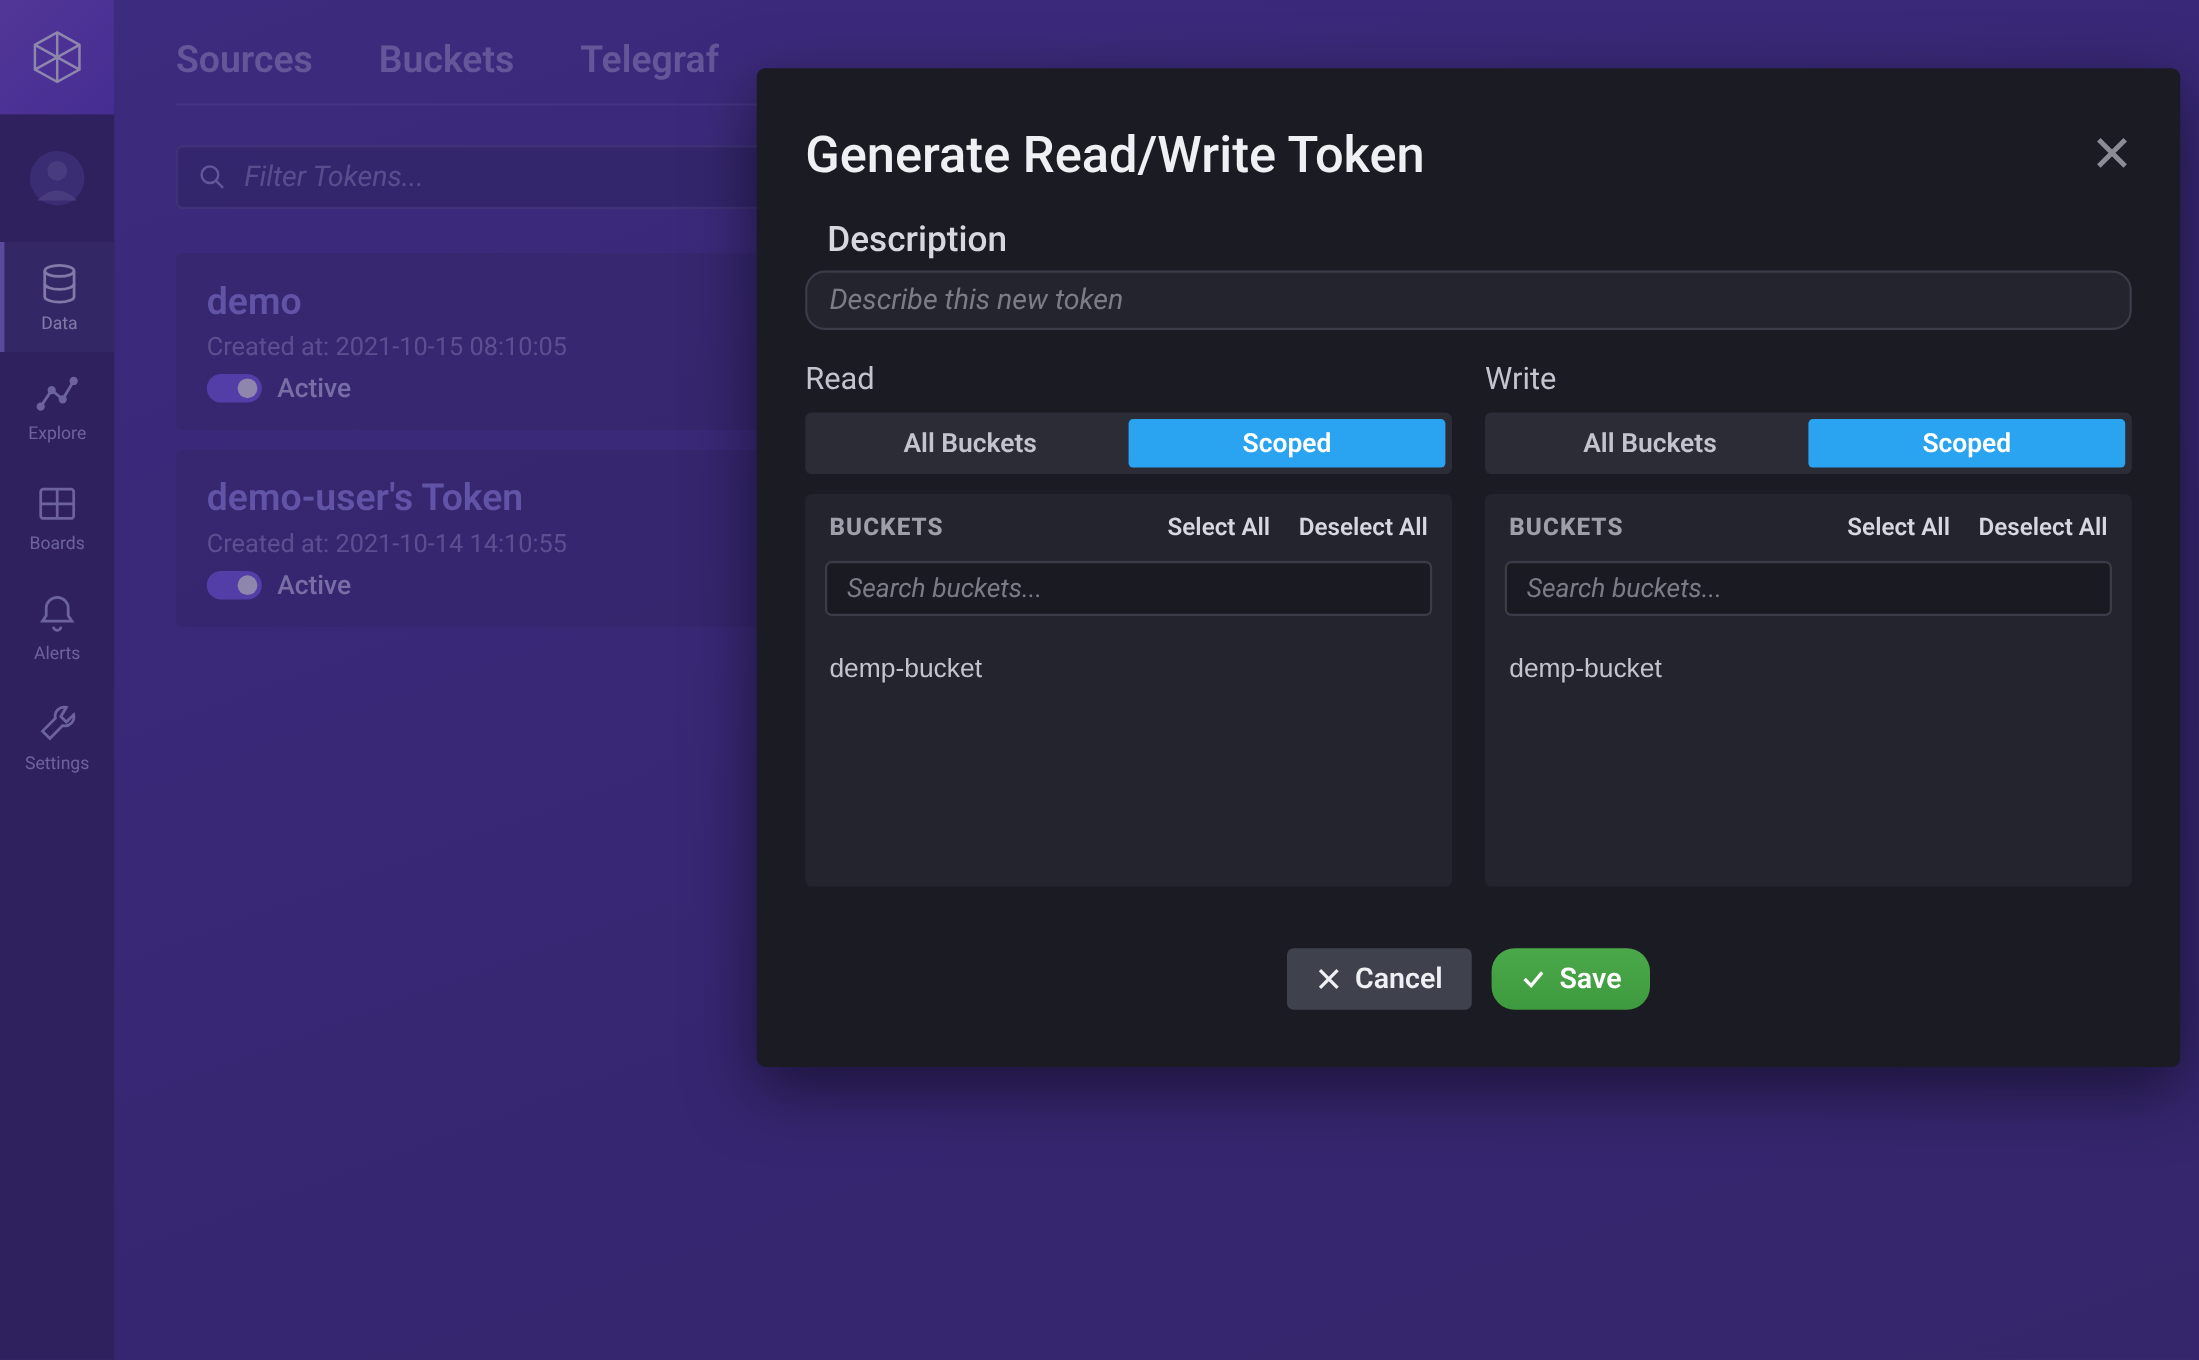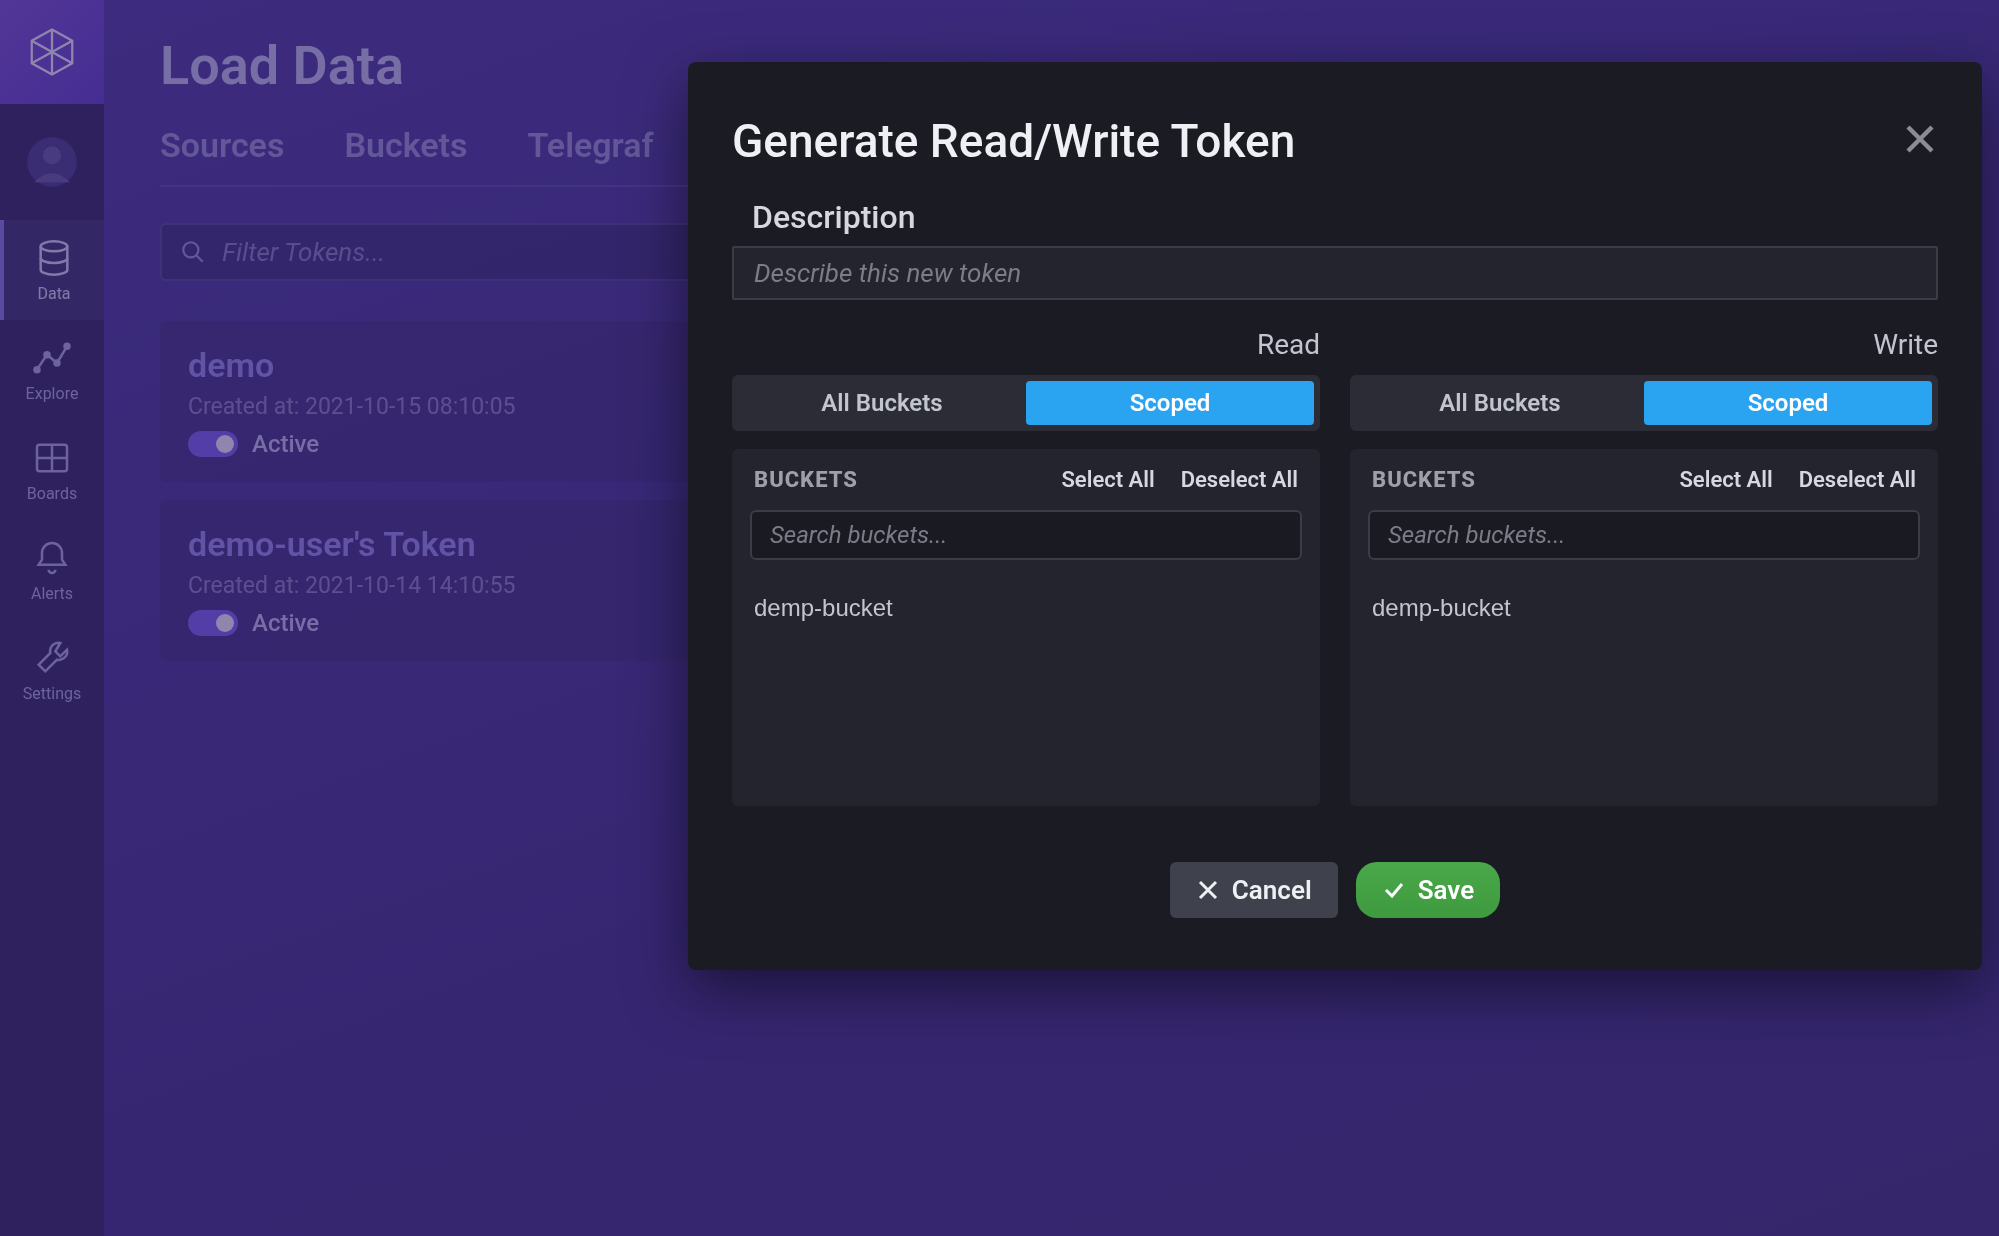--- a/index.html
+++ b/index.html
@@ -42,26 +42,26 @@
 .overlay { position: absolute; inset: 0; background: rgba(50, 35, 105, 0.55); }
 
 
 .modal { position: absolute; left: 688px; top: 62px; width: 1294px; background: #1b1b23; border-radius: 8px; padding: 52px 44px; box-shadow: 0 20px 60px rgba(0,0,0,0.5); }
 .modal-header { display: flex; justify-content: space-between; align-items: center; margin-bottom: 30px; }
 .modal-title { color: #eef0f4; font-size: 46px; font-weight: 500; }
 .close-btn { color: #8a8d96; cursor: pointer; }
 .close-btn svg { width: 36px; height: 36px; }
 
 .field-label { color: #d6d8df; font-size: 32px; font-weight: 500; margin-bottom: 10px; margin-left: 20px; }
-.desc-input { width: 100%; height: 54px; background: #23242d; border: 2px solid #3a3c47; border-radius: 2px; padding: 0 20px; color: #d6d8df; font-size: 26px; font-style: italic; margin-bottom: 28px; }
+.desc-input { width: 100%; height: 54px; background: #23242d; border: 2px solid #3a3c47; border-radius: 18px; padding: 0 20px; color: #d6d8df; font-size: 26px; font-style: italic; margin-bottom: 28px; }
 .desc-input::placeholder { color: #7a7d87; }
 
 .perm-row { display: flex; gap: 30px; }
 .perm-col { flex: 1; }
-.perm-heading { text-align: right; color: #c2c5cf; font-size: 28px; font-weight: 400; margin-bottom: 14px; }
+.perm-heading { text-align: left; color: #c2c5cf; font-size: 28px; font-weight: 400; margin-bottom: 14px; }
 .scope-toggle { display: flex; background: #2b2c36; border-radius: 6px; padding: 6px; margin-bottom: 18px; }
 .scope-btn { flex: 1; height: 44px; border: none; background: transparent; color: #c2c5cf; font-size: 24px; font-weight: 600; border-radius: 4px; cursor: pointer; }
 .scope-btn.active { background: #2aa3f0; color: #fff; }
 
 .bucket-panel { background: #23242d; border-radius: 6px; padding: 0; }
 .bucket-header { display: flex; align-items: center; justify-content: space-between; padding: 18px 22px; }
 .bucket-title { color: #9da0ab; font-size: 22px; font-weight: 800; letter-spacing: 1px; }
 .bucket-actions { display: flex; gap: 26px; }
 .bucket-action { color: #d6d8df; font-size: 22px; font-weight: 600; cursor: pointer; }
 .bucket-search-wrap { padding: 0 18px 16px; }
@@ -130,21 +130,20 @@
       <div class="nav-item">
         <svg viewBox="0 0 48 48" fill="none" stroke="currentColor" stroke-width="3">
           <path d="M34 6 a10 10 0 0 0-12 12 L8 32 l8 8 14-14 a10 10 0 0 0 12-12 l-8 8-6-6 Z"></path>
         </svg>
         <span class="nav-label">Settings</span>
       </div>
     </div>
   </div>
 
   <div class="main">
-    <h1 class="page-title">Load Data</h1>
     <div class="tabs">
       <div class="tab">Sources</div>
       <div class="tab">Buckets</div>
       <div class="tab">Telegraf</div>
     </div>
     <div class="filter-wrap">
       <svg viewBox="0 0 24 24" fill="none" stroke="currentColor" stroke-width="2">
         <circle cx="10" cy="10" r="7"></circle>
           <path d="M15 15 L21 21"></path>
       </svg>

